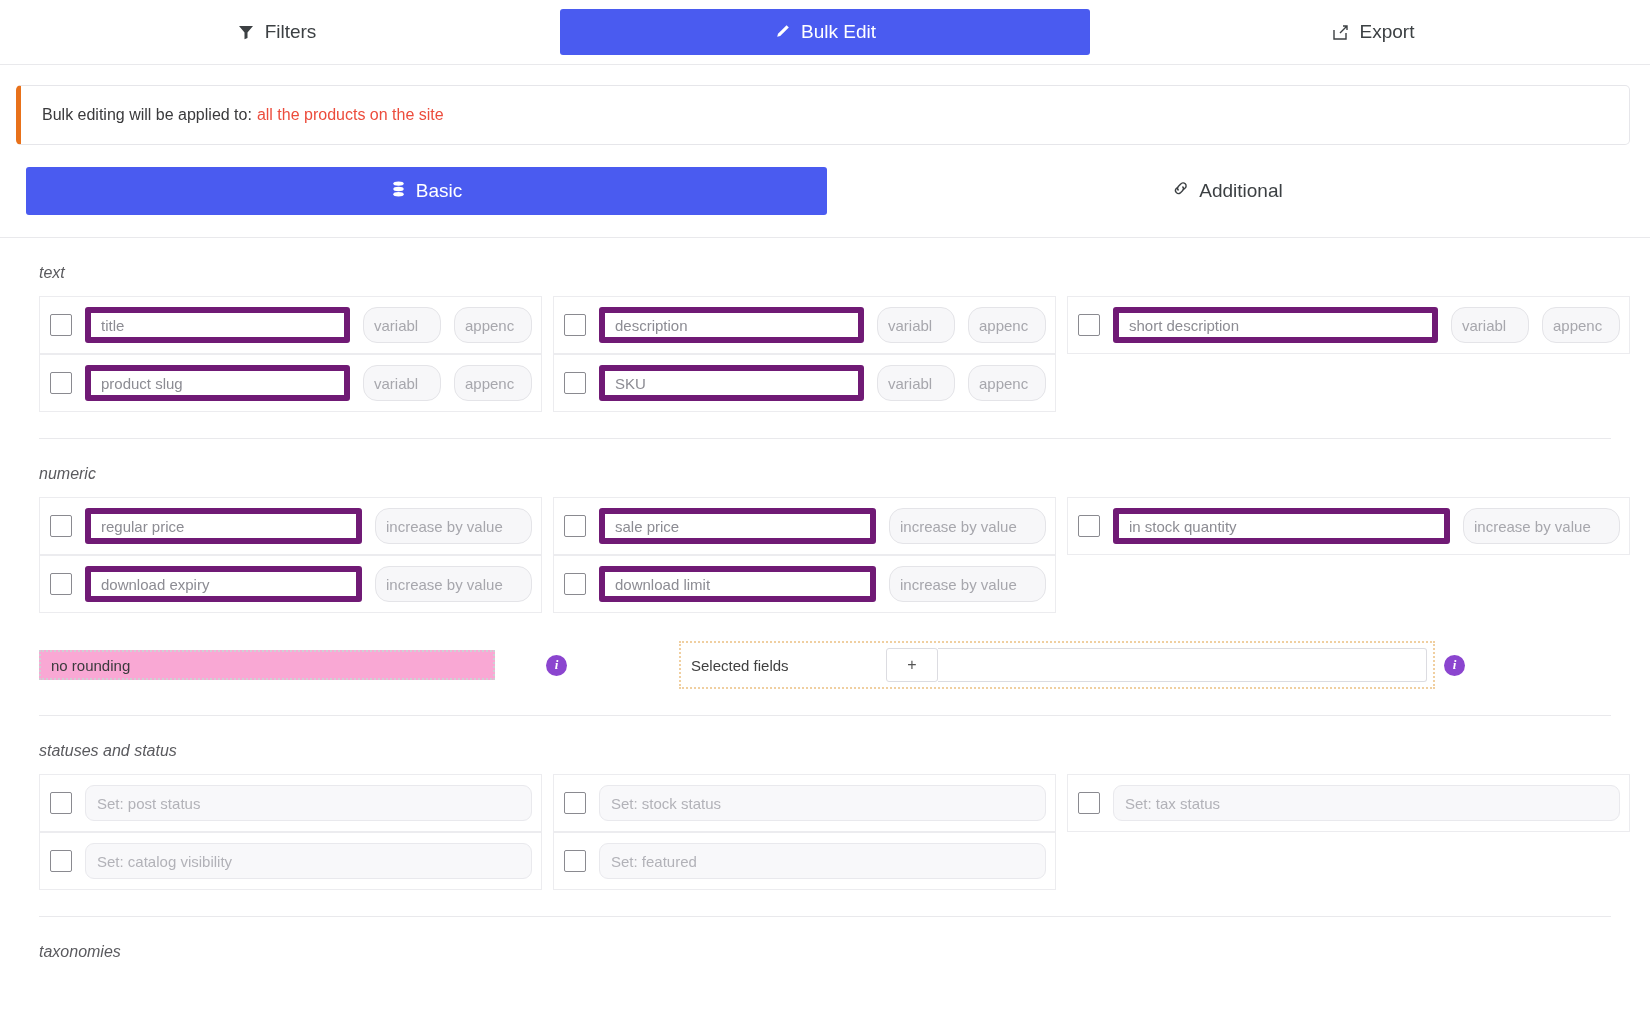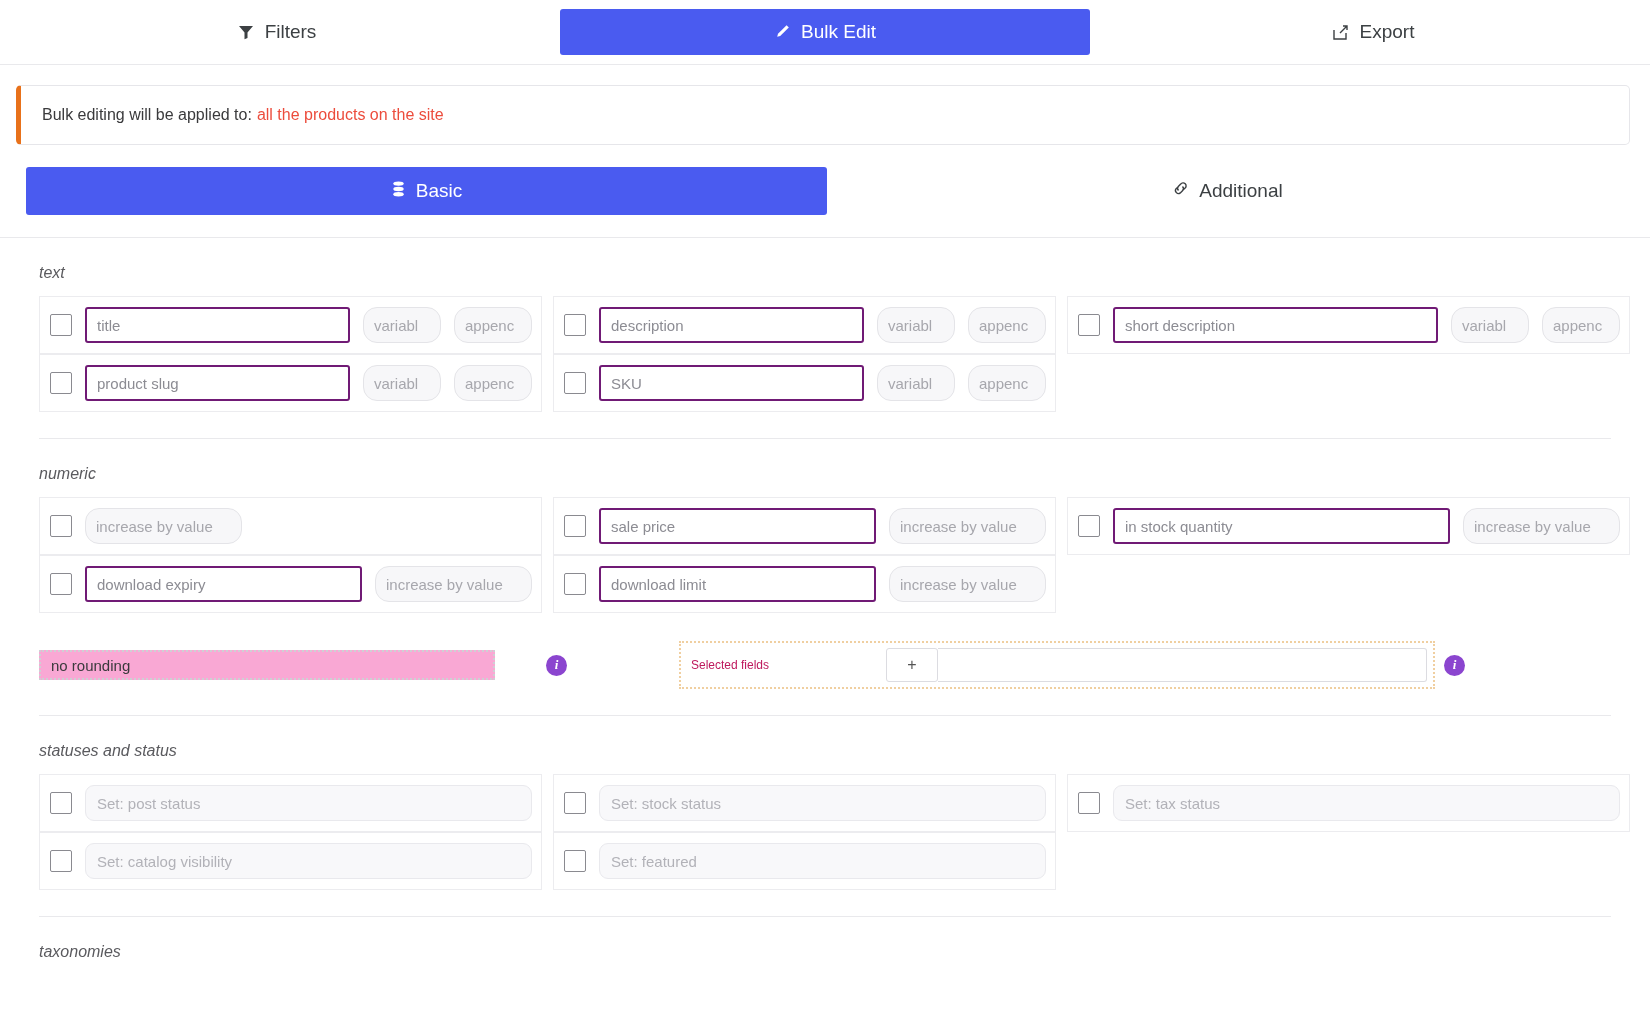--- a/index.html
+++ b/index.html
@@ -120,21 +120,21 @@
     border: 1px solid #8a8a90;
     background: #ffffff;
     border-radius: 2px;
     flex: 0 0 auto;
     cursor: pointer;
   }
 
   .tinput {
     flex: 1 1 auto;
     height: 36px;
-    border: 2px solid #701a75;
+    border: 6px solid #701a75;
     border-radius: 3px;
     background: #ffffff;
     font-size: 15px;
     color: #3a3a3c;
     padding: 0 10px;
     font-family: "Liberation Sans", sans-serif;
     outline: none;
     min-width: 0;
   }
   .tinput::placeholder { color: #8c8c93; }
@@ -218,22 +218,22 @@
     border: 2px dotted #f0cfa0;
     background: #ffffff;
     height: 48px;
     display: flex;
     align-items: center;
     gap: 0;
     padding: 0 6px 0 10px;
     width: 756px;
   }
   .sel-fields-label {
-    font-size: 12px;
-    color: #be185d;
+    font-size: 15px;
+    color: #404040;
     width: 195px;
     flex: 0 0 auto;
   }
   .plus-btn {
     width: 52px; height: 34px;
     border: 1px solid #dcdce1;
     border-radius: 3px;
     background: #ffffff;
     display: flex;
     align-items: center;
@@ -367,20 +367,21 @@
     </div>
 
     <div class="divider"></div>
 
     <div class="section">
       <div class="section-title">numeric</div>
       <div class="grid">
 
         <div class="field-row">
           <div class="cbx"></div>
+          <input class="tinput" placeholder="regular price" style="">
           <div class="msel w-md">increase by value</div>
         </div>
 
         <div class="field-row">
           <div class="cbx"></div>
           <input class="tinput" placeholder="sale price" style="">
           <div class="msel w-md">increase by value</div>
         </div>
 
         <div class="field-row">

